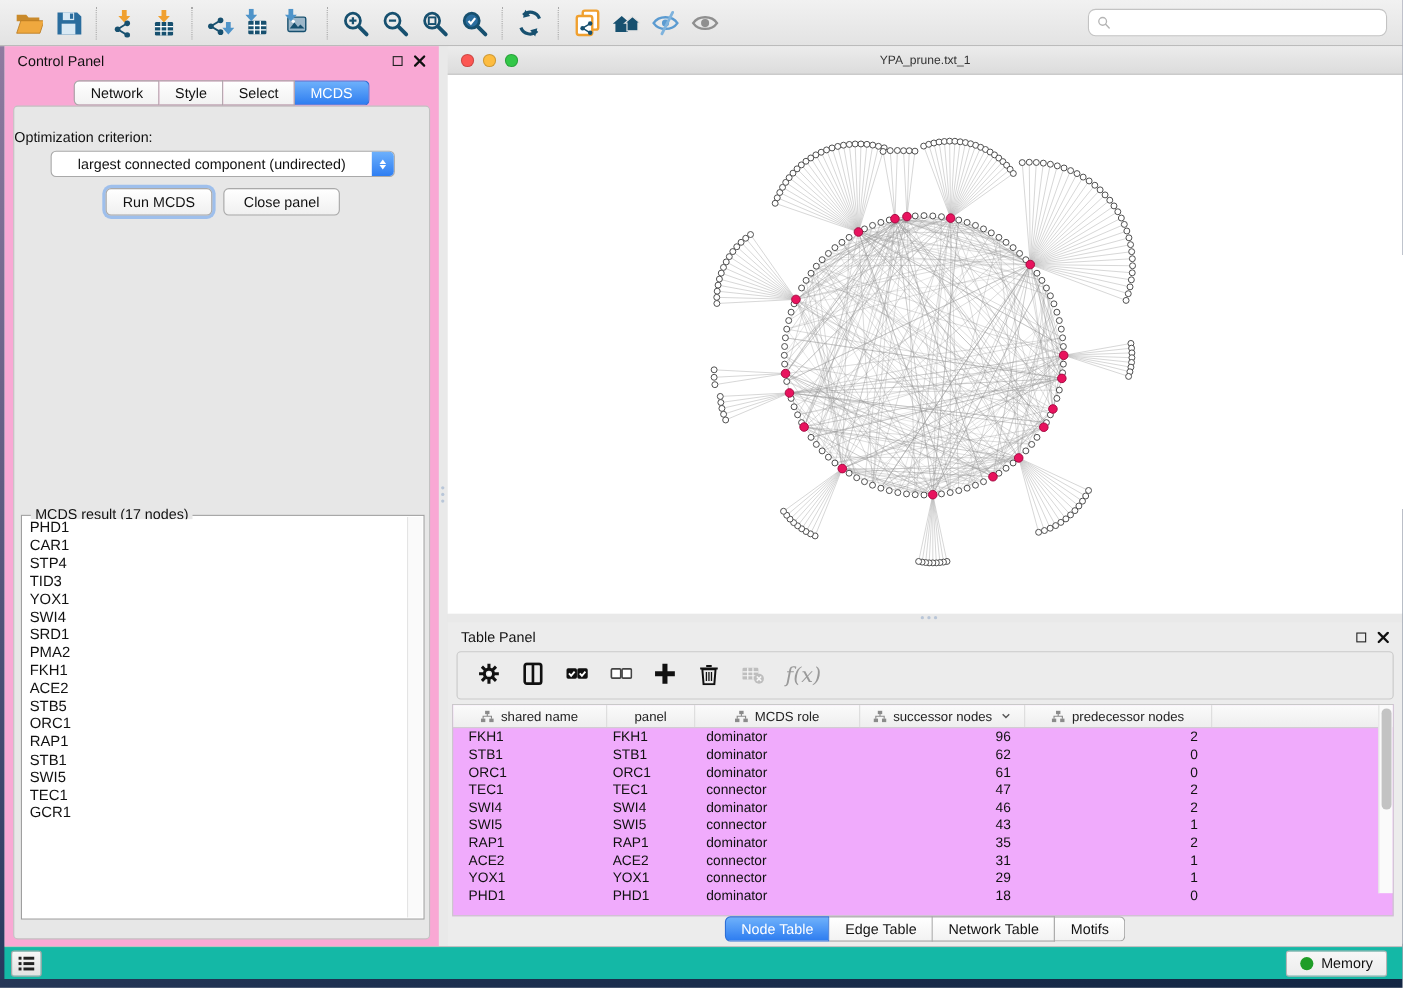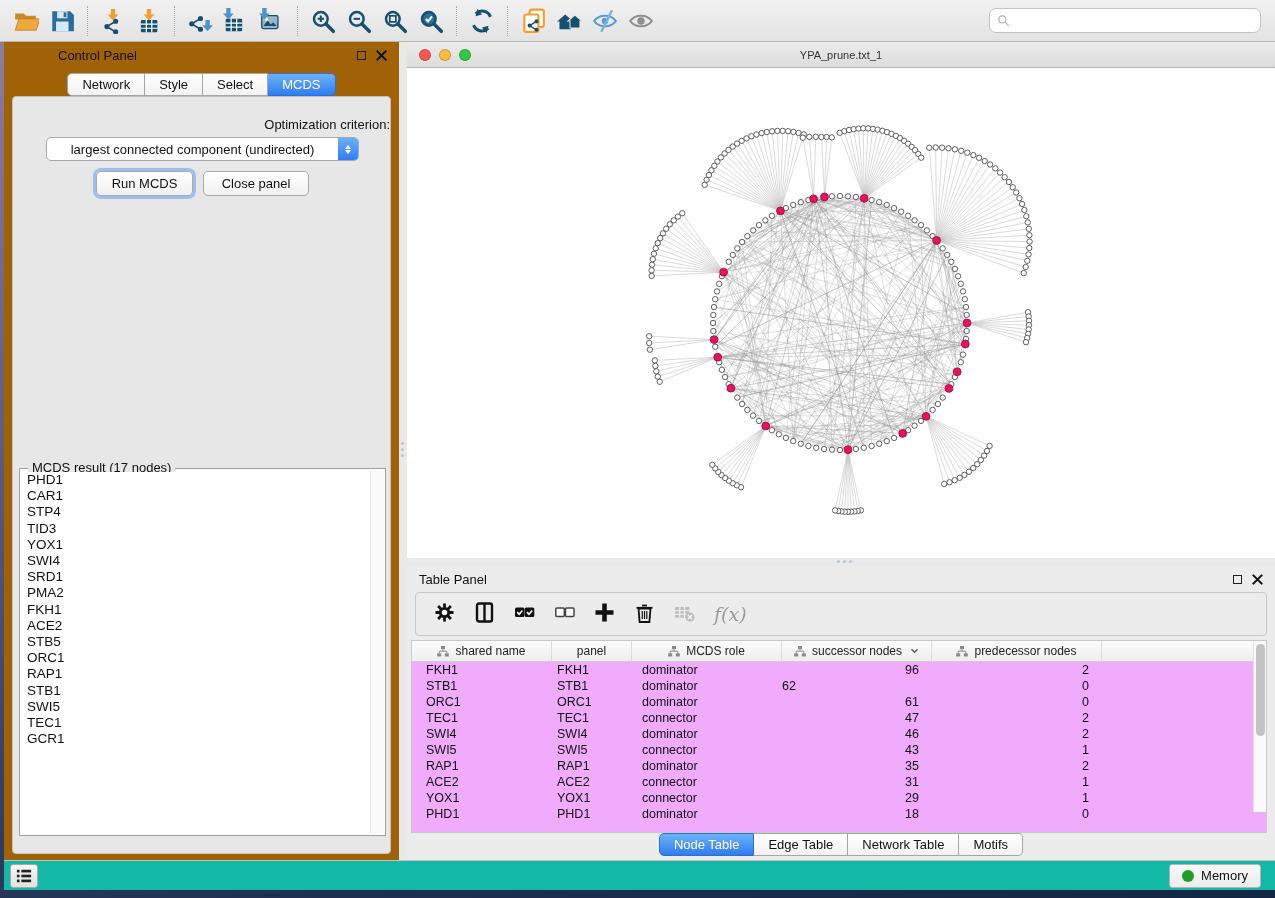--- a/index.html
+++ b/index.html
@@ -22,35 +22,35 @@
   .tbtn svg { width:26px; height:26px; }
   .tsep { width:1px; height:30px; margin:0 7px; border-left:1px dotted #a8a8a8; }
   #toolbar-search { margin-left:auto; margin-right:14px; width:272px; height:25px;
     background:#fff; border:1px solid #c3c3c3; border-radius:7px;
     display:flex; align-items:center; padding-left:7px; }
   #toolbar-search svg { width:13px; height:13px; opacity:.55; }
   #toolbar-search input { border:none; outline:none; flex:1; height:20px; font-size:12px;
     font-family:"Liberation Sans",sans-serif; background:transparent; padding-left:5px; }
 
   
-  #control-panel { position:absolute; left:4px; top:42px; width:395px; height:818px; background:#a16207;padding-left:42px; }
+  #control-panel { position:absolute; left:4px; top:42px; width:395px; height:818px; background:#f9a8d4; }
   .panel-title-row { height:26px; display:flex; align-items:center; padding:0 12px;
     font-size:13px; color:#111; }
   .win-icons { margin-left:auto; display:flex; align-items:center; gap:10px; }
   .float-box { width:9px; height:9px; border:1.6px solid #222; display:inline-block; }
   #cp-tabs { position:absolute; left:0; top:31px; width:100%; display:flex; justify-content:center; }
   .seg-group { display:flex; }
   .seg-btn { height:23px; padding:0 14px; background:linear-gradient(#ffffff,#f2f2f2);
     border:1px solid #a6a6a6; border-left-width:0; font-size:13px; display:flex; align-items:center; color:#111; }
   .seg-btn:first-child { border-left-width:1px; border-radius:5px 0 0 5px;text-align:center; }
   .seg-btn:last-child { border-radius:0 5px 5px 0; }
   .seg-btn.active { background:linear-gradient(#6eb1fb,#2e7df0); color:#fff; border-color:#2e6fd6; }
   #cp-content { position:absolute; left:8px; top:54px; width:379px; height:758px;
     background:#e7e7e7; border:1px solid #c2c2c2; border-radius:4px; }
-  #opt-label { position:absolute; top:20px; width:100%; text-align:right; font-size:13px; color:#111; }
+  #opt-label { position:absolute; top:20px; width:100%; text-align:left; font-size:13px; color:#111; }
   #criterion-select { position:absolute; top:40px; left:33px; width:313px; height:24px;
     background:#fff; border:1px solid #a9a9a9; border-radius:5px; display:flex; align-items:center; }
   #criterion-select .sel-text { flex:1; text-align:center; font-size:13px; color:#111; }
   #criterion-select .sel-cap { width:20px; height:22px; border-radius:0 4px 4px 0;
     background:linear-gradient(#6cb0fc,#2f7ef2); display:flex; flex-direction:column;
     align-items:center; justify-content:center; gap:1px; }
   .chev { width:0; height:0; border-left:3.5px solid transparent; border-right:3.5px solid transparent; }
   .chev.up { border-bottom:4px solid #fff; } .chev.dn { border-top:4px solid #fff; }
   .push-btn { position:absolute; top:74px; height:25px; background:linear-gradient(#ffffff,#f0f0f0);
     border:1px solid #a9a9a9; border-radius:5px; font-size:13px; display:flex;
@@ -1145,21 +1145,21 @@
             <div class="td" style="width: 140px; text-align: left; padding: 0px 0px 0px 14px;">FKH1</div>
             <div class="td" style="width: 80px; text-align: left; padding: 0px 0px 0px 5px;">FKH1</div>
             <div class="td" style="width: 150px; text-align: left; padding: 0px 0px 0px 10px;">dominator</div>
             <div class="td" style="width: 150px; text-align: right; padding: 0px 13px 0px 0px;">96</div>
             <div class="td" style="width: 170px; text-align: right; padding: 0px 13px 0px 0px;">2</div>
           </div>
           <div class="tr">
             <div class="td" style="width: 140px; text-align: left; padding: 0px 0px 0px 14px;">STB1</div>
             <div class="td" style="width: 80px; text-align: left; padding: 0px 0px 0px 5px;">STB1</div>
             <div class="td" style="width: 150px; text-align: left; padding: 0px 0px 0px 10px;">dominator</div>
-            <div class="td" style="width: 150px; text-align: left; padding: 0px 13px 0px 0px;">62</div>
+            <div class="td" style="width: 150px; text-align: right; padding: 0px 13px 0px 0px;">62</div>
             <div class="td" style="width: 170px; text-align: right; padding: 0px 13px 0px 0px;">0</div>
           </div>
           <div class="tr">
             <div class="td" style="width: 140px; text-align: left; padding: 0px 0px 0px 14px;">ORC1</div>
             <div class="td" style="width: 80px; text-align: left; padding: 0px 0px 0px 5px;">ORC1</div>
             <div class="td" style="width: 150px; text-align: left; padding: 0px 0px 0px 10px;">dominator</div>
             <div class="td" style="width: 150px; text-align: right; padding: 0px 13px 0px 0px;">61</div>
             <div class="td" style="width: 170px; text-align: right; padding: 0px 13px 0px 0px;">0</div>
           </div>
           <div class="tr">

